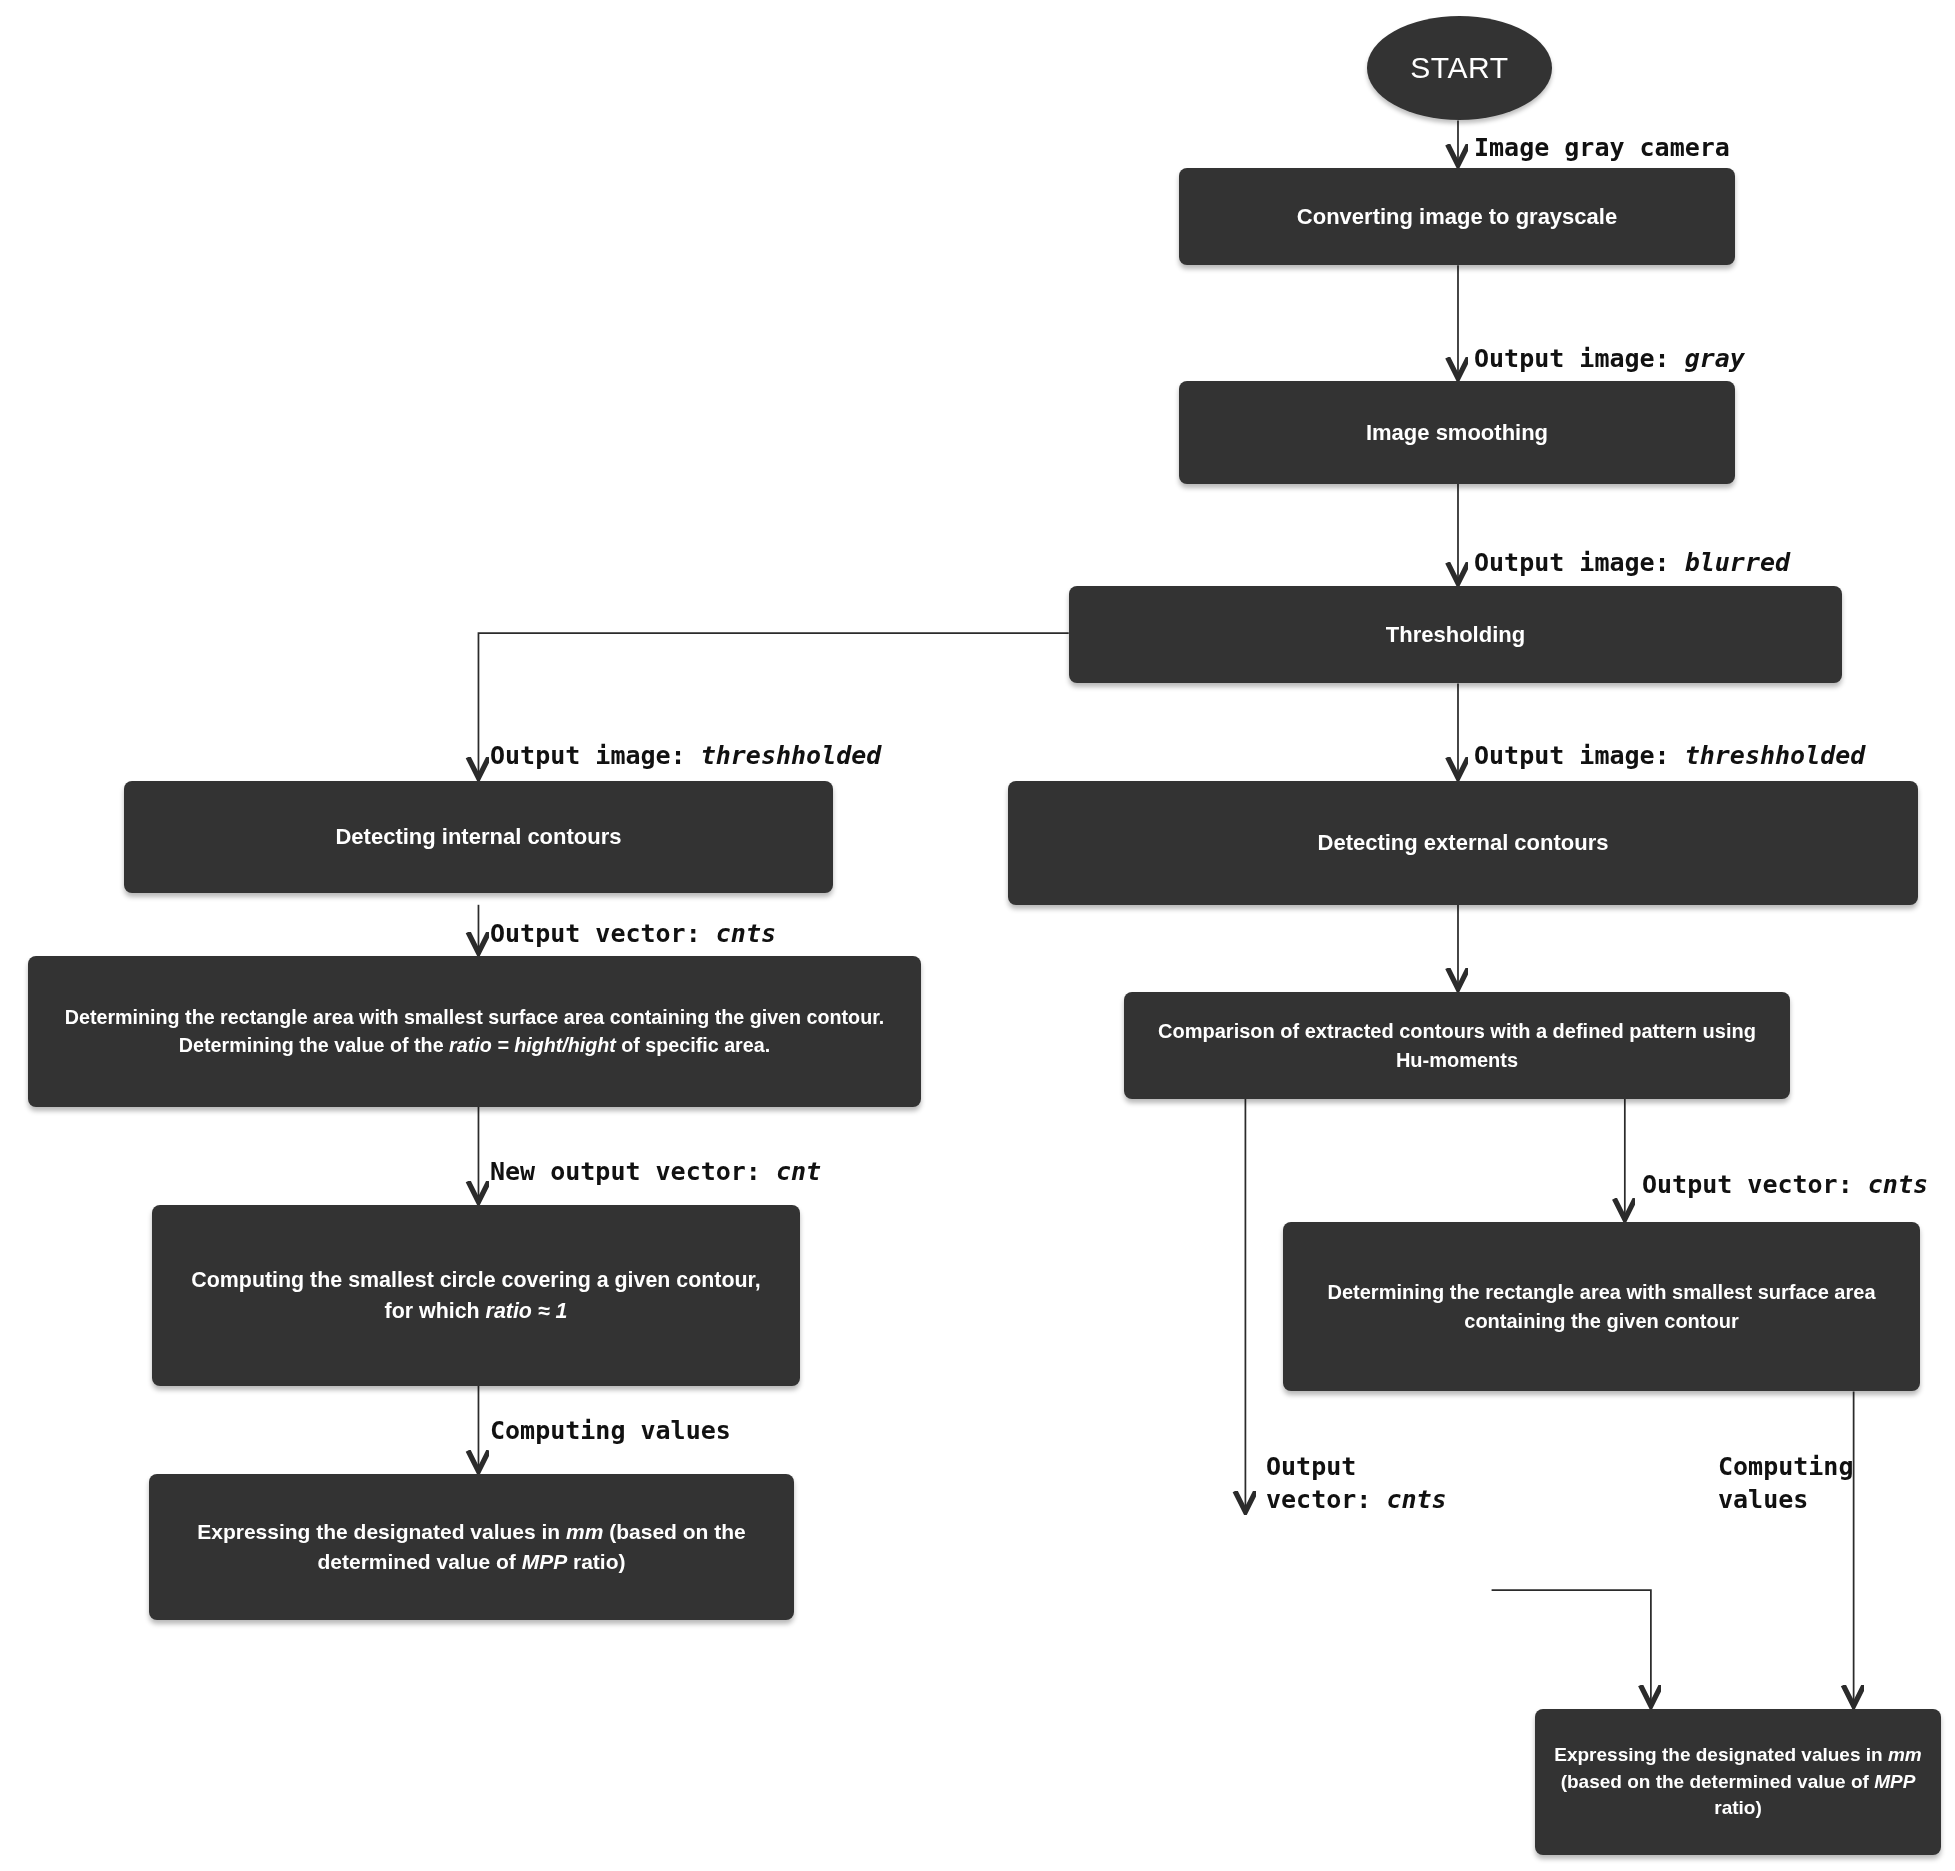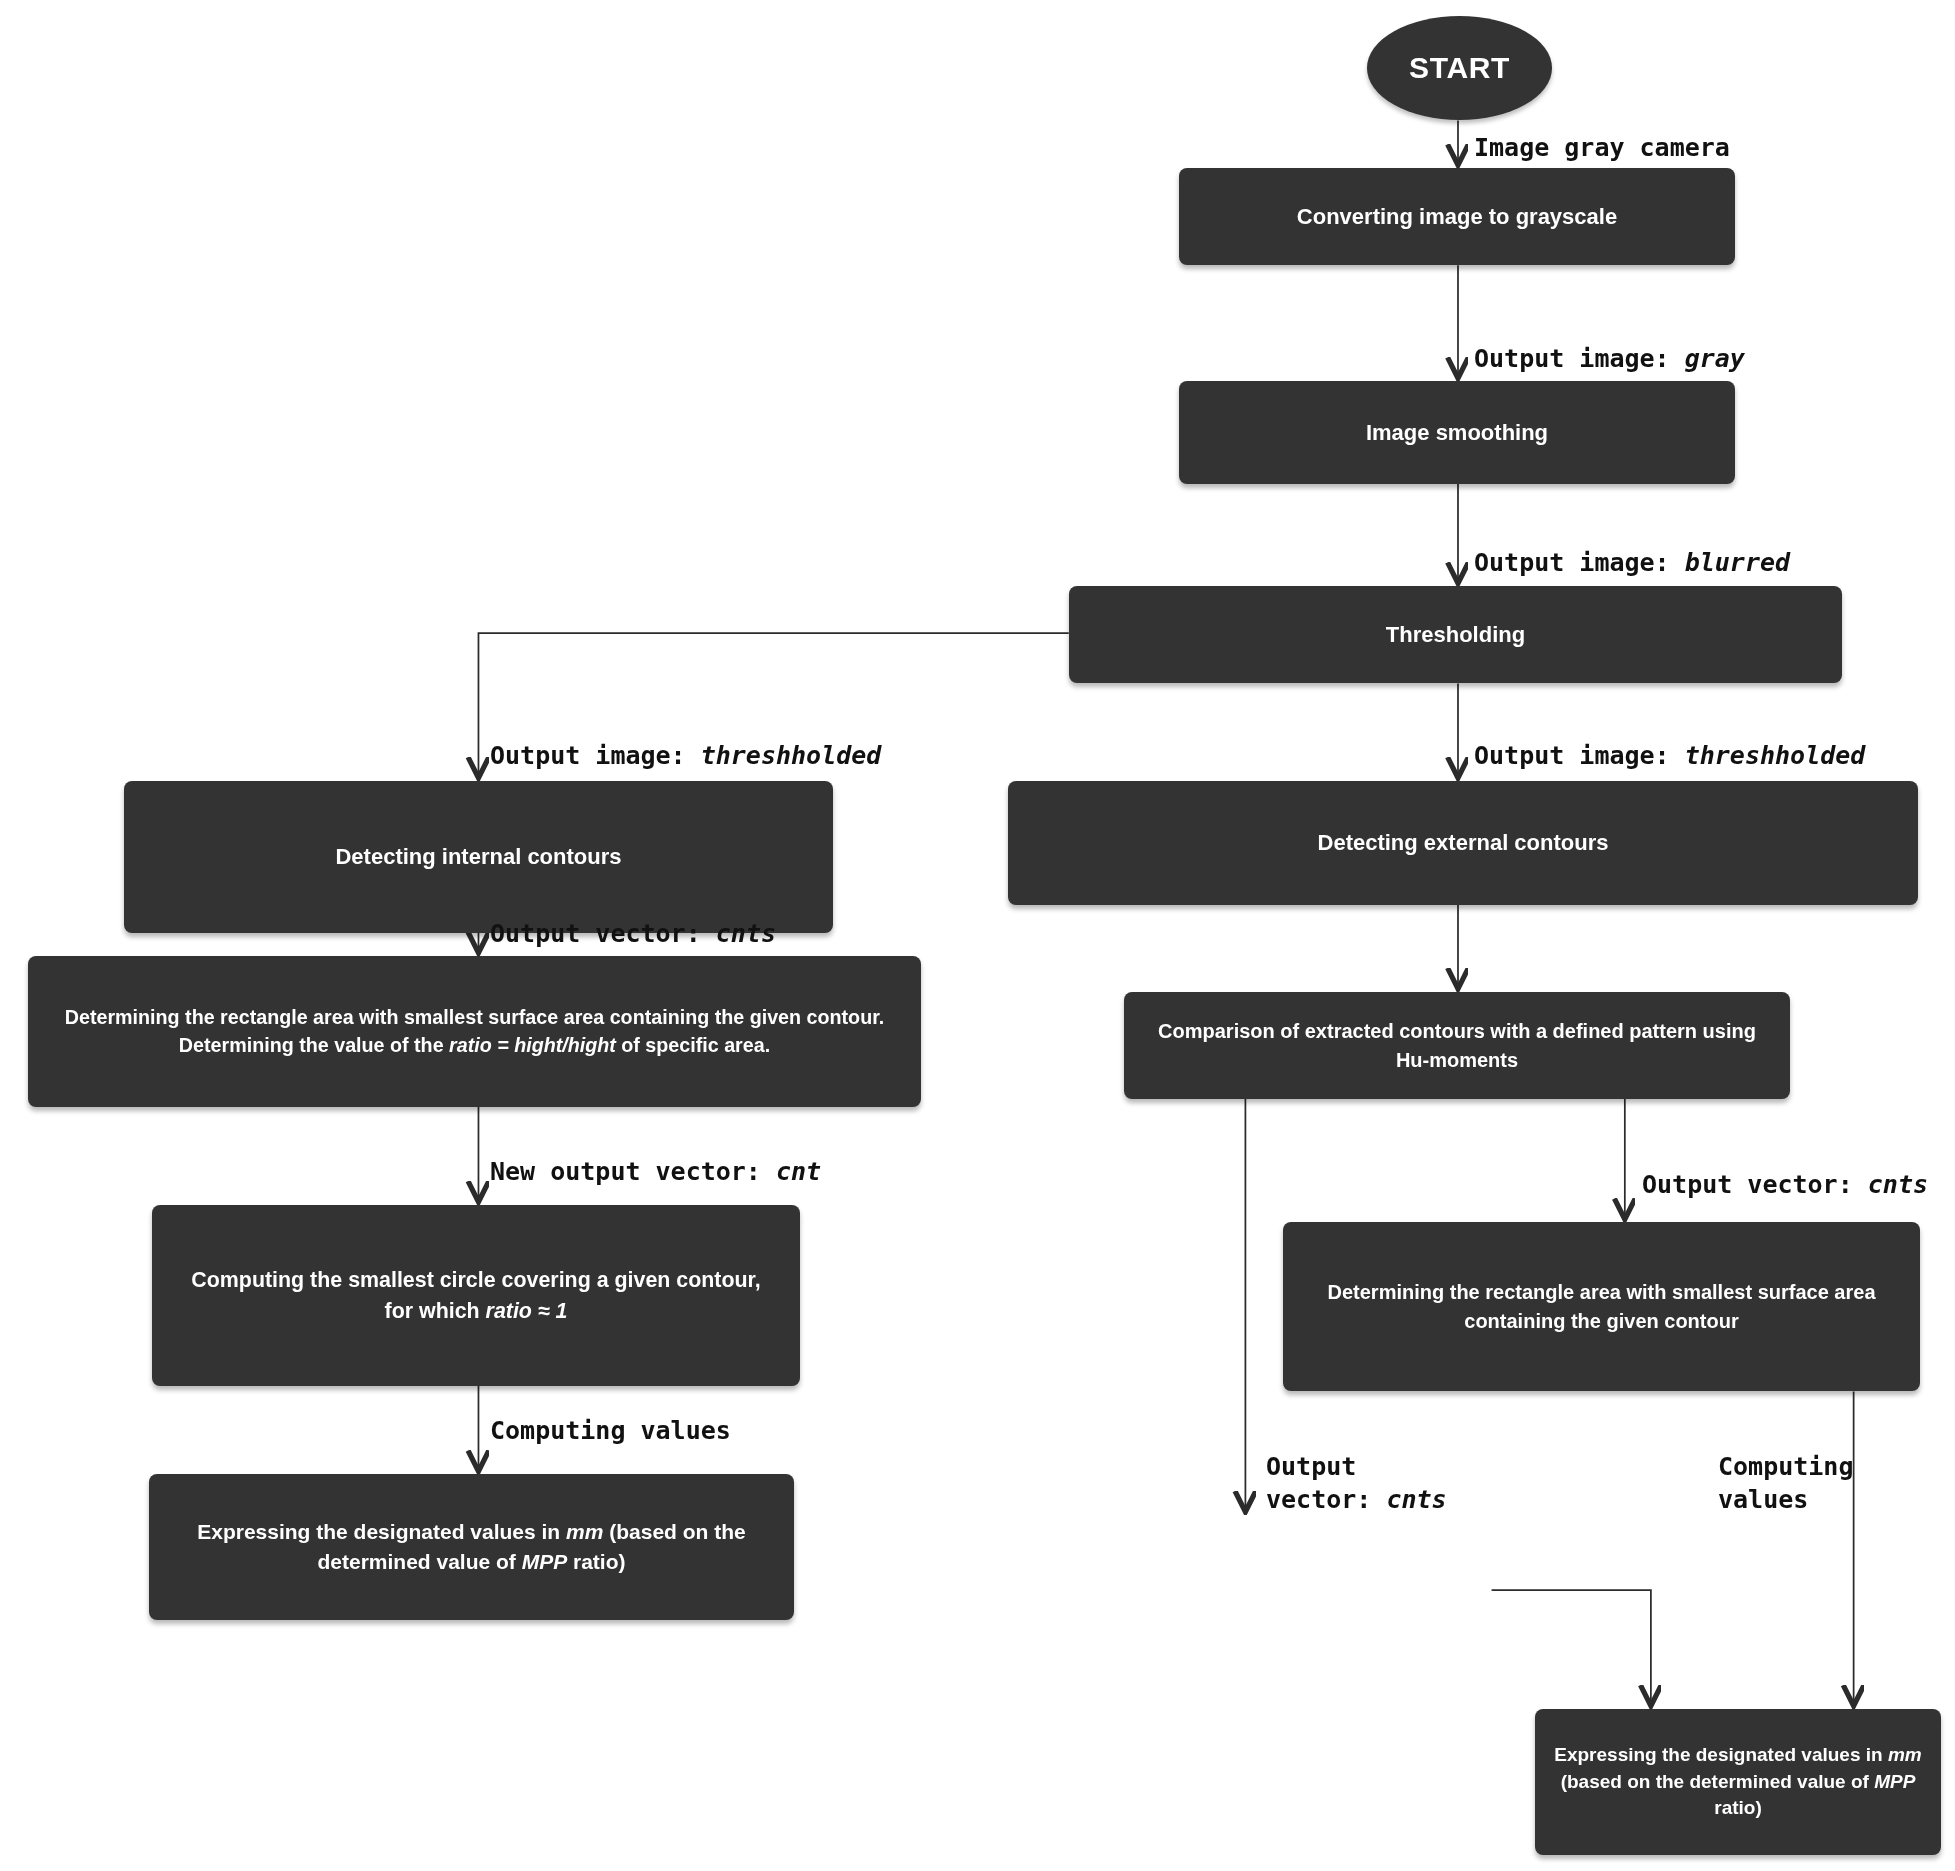--- a/index.html
+++ b/index.html
@@ -29,21 +29,21 @@
     font-weight:bold;
     font-size:22px;
     line-height:1.42;
     box-shadow:0 4px 5.2px rgba(0,0,0,0.28);
     box-sizing:border-box;
     padding:11.6px 24px;
   }
   .node .it{font-style:italic;}
   .ellipse{
     border-radius:50%;
-    font-weight:bold;
+    font-weight:normal;
     font-size:30px;
     letter-spacing:0.6px;
     padding:0;
     box-shadow:0 3.5px 4.6px rgba(0,0,0,0.25);
   }
   .lbl{
     position:absolute;
     font-family:"DejaVu Sans Mono",monospace;
     font-weight:bold;
     font-size:25px;
@@ -88,21 +88,21 @@
   </div>
 
   <div class="node" style="left:1179px;top:381px;width:556px;height:103px;">
     <span>Image smoothing</span>
   </div>
 
   <div class="node" style="left:1069px;top:586px;width:773px;height:97px;text-align:center;">
     <span>Thresholding</span>
   </div>
 
-  <div class="node" style="left:124px;top:781px;width:709px;height:152px;">
+  <div class="node" style="left:124px;top:781px;width:709px;height:112px;">
     <span>Detecting internal contours</span>
   </div>
 
   <div class="node" style="left:28px;top:956px;width:893px;height:151px;font-size:19.7px;padding:11.6px 23px;">
     <span><span>Determining the rectangle area with smallest surface area containing the given contour. Determining the value of the </span><span class="it">ratio = hight/hight</span><span> of specific area.</span></span>
   </div>
 
   <div class="node" style="left:152px;top:1205px;width:648px;height:181px;font-size:21.4px;padding:11.6px 34px;">
     <span><span>Computing the smallest circle covering a given contour, for which </span><span class="it">ratio ≈ 1</span><span></span></span>
   </div>

